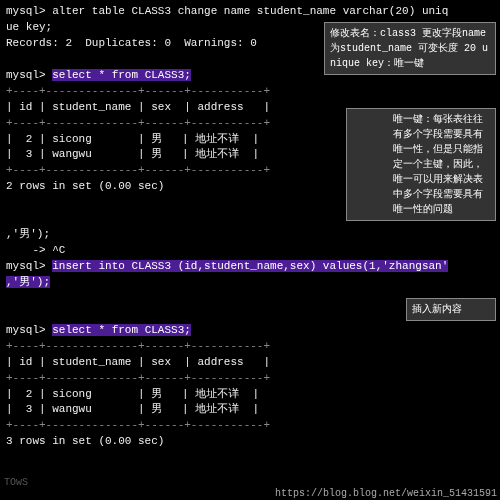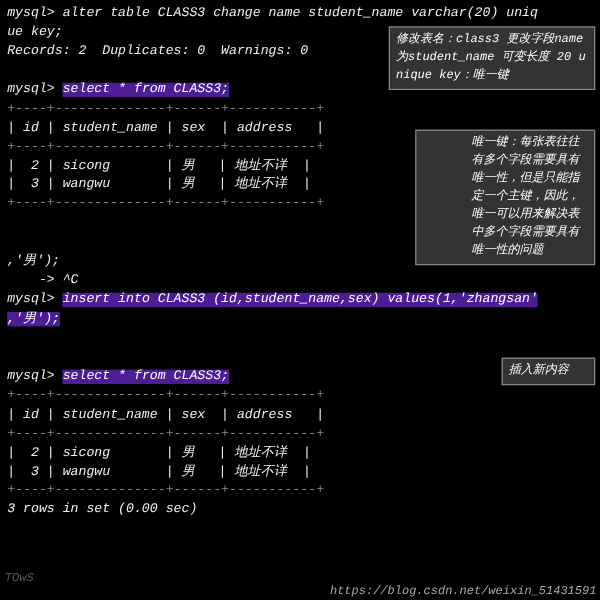--- a/index.html
+++ b/index.html
@@ -1,15 +1,15 @@
 <!DOCTYPE html>
 <html><head>
   <meta charset="utf-8">
   <style>
-    * { margin: 0; padding: 0; box-sizing: border-box; font-style: italic; }
+    * { margin: 0; padding: 0; box-sizing: border-box; }
     body {
       width: 500px;
       height: 500px;
       background: #000;
       font-family: 'Courier New', Courier, monospace;
       font-size: 11px;
       color: #f0f0f0;
       overflow: hidden;
       position: relative;
     }
@@ -90,20 +90,21 @@
   <div class="line">&nbsp;</div>
 
   <div class="line"><span class="prompt">mysql&gt; </span><span class="red-bg">select * from CLASS3;</span></div>
 
   <div class="line separator">+----+--------------+------+-----------+</div>
   <div class="line table-line">| id | student_name | sex  | address   |</div>
   <div class="line separator">+----+--------------+------+-----------+</div>
   <div class="line table-line">|  2 | sicong       | 男   | 地址不详  |</div>
   <div class="line table-line">|  3 | wangwu       | 男   | 地址不详  |</div>
   <div class="line separator">+----+--------------+------+-----------+</div>
+  <div class="line">2 rows in set (0.00 sec)</div>
 
   <div class="line">&nbsp;</div>
   <div class="line">&nbsp;</div>
 
   <div class="line"><span>,'男');</span></div>
   <div class="line"><span>    -&gt; ^C</span></div>
 
   <div class="line"><span class="prompt">mysql&gt; </span><span class="red-bg">insert into CLASS3 (id,student_name,sex) values(1,'zhangsan'</span></div>
   <div class="line"><span class="red-bg">,'男');</span></div>
 
@@ -121,25 +122,25 @@
   <div class="line">3 rows in set (0.00 sec)</div>
 
   <div class="comment-box comment1" style="top:22px; right:4px; width:172px;">
     <span>修改表名：class3 更改字段name为student_name 可变长度 20 unique key：唯一键</span>
   </div>
 
   <div class="comment-box comment2" style="top:108px; right:4px; width:150px;padding-left:46px;">
     <span>唯一键：每张表往往有多个字段需要具有唯一性，但是只能指定一个主键，因此，唯一可以用来解决表中多个字段需要具有唯一性的问题</span>
   </div>
 
-  <div class="comment-box comment3" style="top:298px; right:4px; width:78px;">
+  <div class="comment-box comment3" style="top:298px; right:4px; width:90px;">
     <span>插入新内容</span>
   </div>
 
   <div class="url-bar">
-    <span>https://blog.csdn.net/weixin_51431591</span>
+    <span>https://blog.blog.net/weixin_51431591</span>
   </div>
 
   <div class="watermark">
     <span>TOwS</span>
   </div>
 
 </div>
 
 </body></html>

